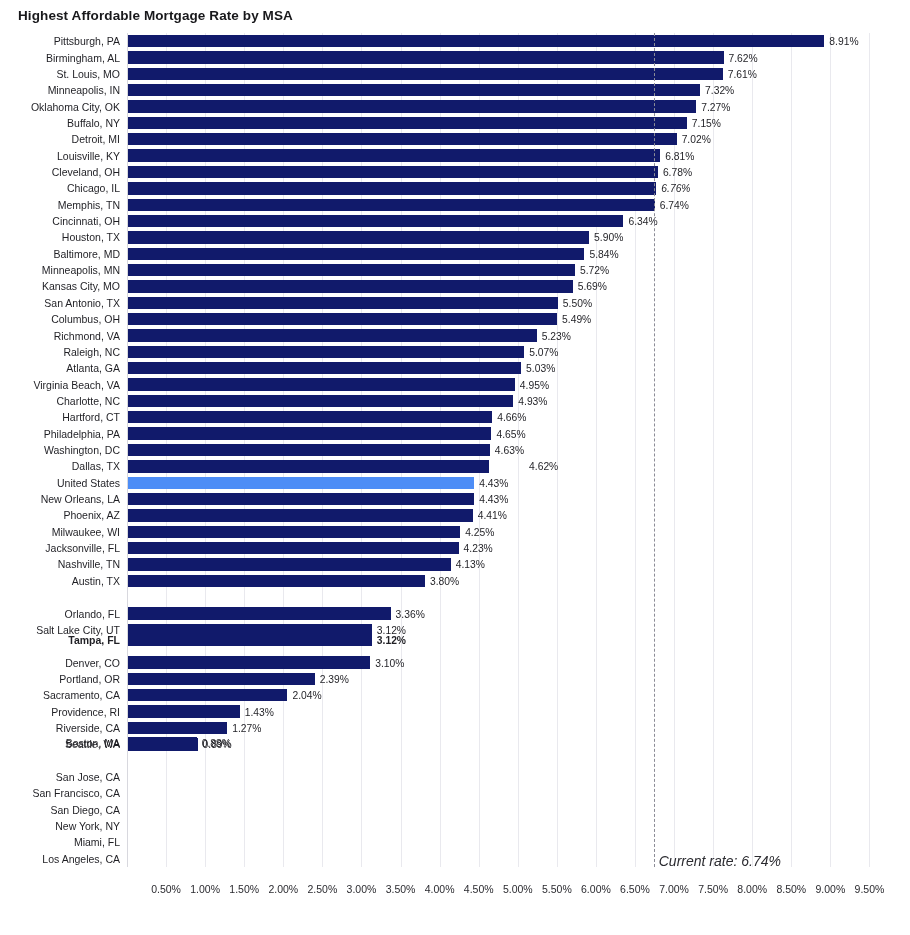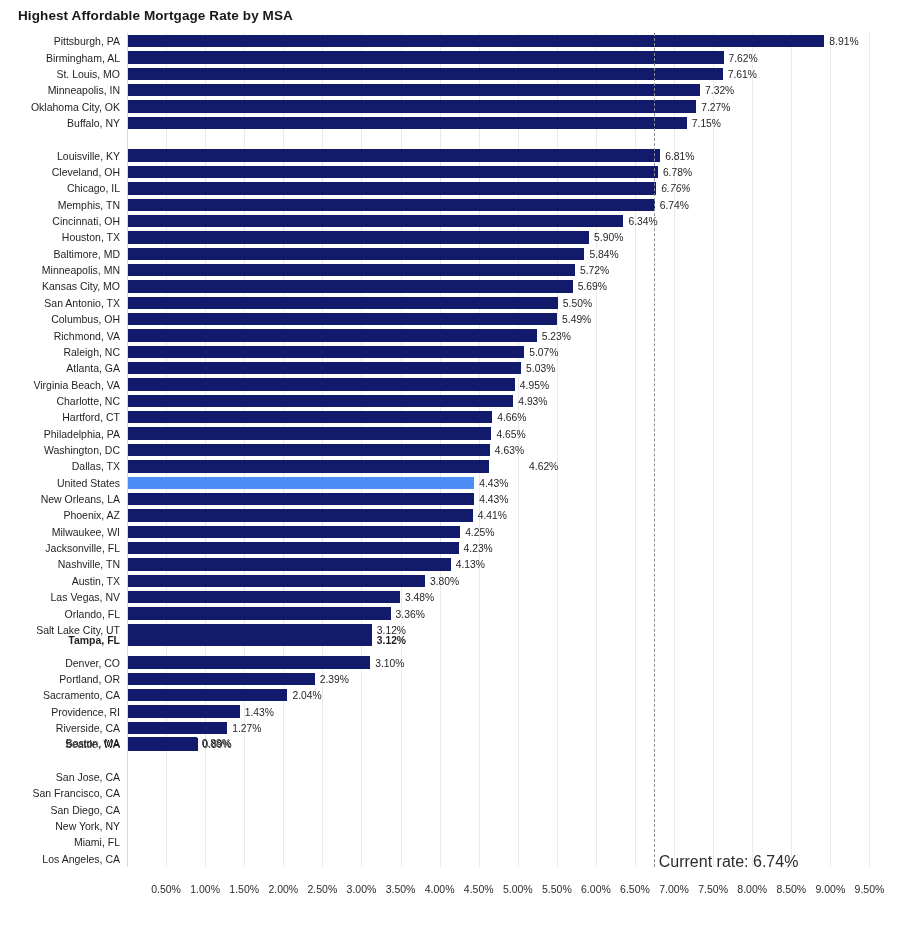--- a/index.html
+++ b/index.html
@@ -104,23 +104,24 @@
   }
   #current-rate-line {
     position: absolute;
     top: 0;
     bottom: 34px;
     width: 0;
     border-left: 1px dashed #8c8c96;
   }
   #current-rate-label {
     position: absolute;
-    font-size: 16px;
+    font-size: 14px;
     color: #2b2b30;
     white-space: nowrap;
+    font-style: italic;
   }
 </style>
 </head>
 <body>
 
 <div id="chart-root">
   <div id="chart-title">Highest Affordable Mortgage Rate by MSA</div>
   <div id="plot-area">
     <div class="axis-baseline"></div>
     <div id="gridlines">
@@ -168,20 +169,25 @@
         <div class="row" style="top: 65.4118px; height: 16.3529px;">
           <div class="row-label">Oklahoma City, OK</div>
           <div class="bar" style="width: 568.178px; height: 12.3529px; top: 2px;"></div>
           <div class="bar-value" style="left: 574.178px;">7.27%</div>
         </div>
         <div class="row" style="top: 81.7647px; height: 16.3529px;">
           <div class="row-label">Buffalo, NY</div>
           <div class="bar" style="width: 558.8px; height: 12.3529px; top: 2px;"></div>
           <div class="bar-value" style="left: 564.8px;">7.15%</div>
         </div>
+        <div class="row" style="top: 98.1176px; height: 16.3529px;">
+          <div class="row-label">Detroit, MI</div>
+          <div class="bar" style="width: 548.64px; height: 12.3529px; top: 2px;"></div>
+          <div class="bar-value" style="left: 554.64px;">7.02%</div>
+        </div>
         <div class="row" style="top: 114.471px; height: 16.3529px;">
           <div class="row-label">Louisville, KY</div>
           <div class="bar" style="width: 532.228px; height: 12.3529px; top: 2px;"></div>
           <div class="bar-value" style="left: 538.228px;">6.81%</div>
         </div>
         <div class="row" style="top: 130.824px; height: 16.3529px;">
           <div class="row-label">Cleveland, OH</div>
           <div class="bar" style="width: 529.883px; height: 12.3529px; top: 2px;"></div>
           <div class="bar-value" style="left: 535.883px;">6.78%</div>
         </div>
@@ -302,25 +308,20 @@
         </div>
         <div class="row" style="top: 523.294px; height: 16.3529px;">
           <div class="row-label">Nashville, TN</div>
           <div class="bar" style="width: 322.775px; height: 12.3529px; top: 2px;"></div>
           <div class="bar-value" style="left: 328.775px;">4.13%</div>
         </div>
         <div class="row" style="top: 539.647px; height: 16.3529px;">
           <div class="row-label">Austin, TX</div>
           <div class="bar" style="width: 296.985px; height: 12.3529px; top: 2px;"></div>
           <div class="bar-value" style="left: 302.985px;">3.80%</div>
-        </div>
-        <div class="row" style="top: 556px; height: 16.3529px;">
-          <div class="row-label">Las Vegas, NV</div>
-          <div class="bar" style="width: 271.975px; height: 12.3529px; top: 2px;"></div>
-          <div class="bar-value" style="left: 277.975px;">3.48%</div>
         </div>
         <div class="row" style="top: 572.353px; height: 16.3529px;">
           <div class="row-label">Orlando, FL</div>
           <div class="bar" style="width: 262.597px; height: 12.3529px; top: 2px;"></div>
           <div class="bar-value" style="left: 268.597px;">3.36%</div>
         </div>
         <div class="row" style="top: 588.706px; height: 16.3529px;">
           <div class="row-label">Salt Lake City, UT</div>
           <div class="bar" style="width: 243.84px; height: 12.3529px; top: 2px;"></div>
           <div class="bar-value" style="left: 249.84px;">3.12%</div>

